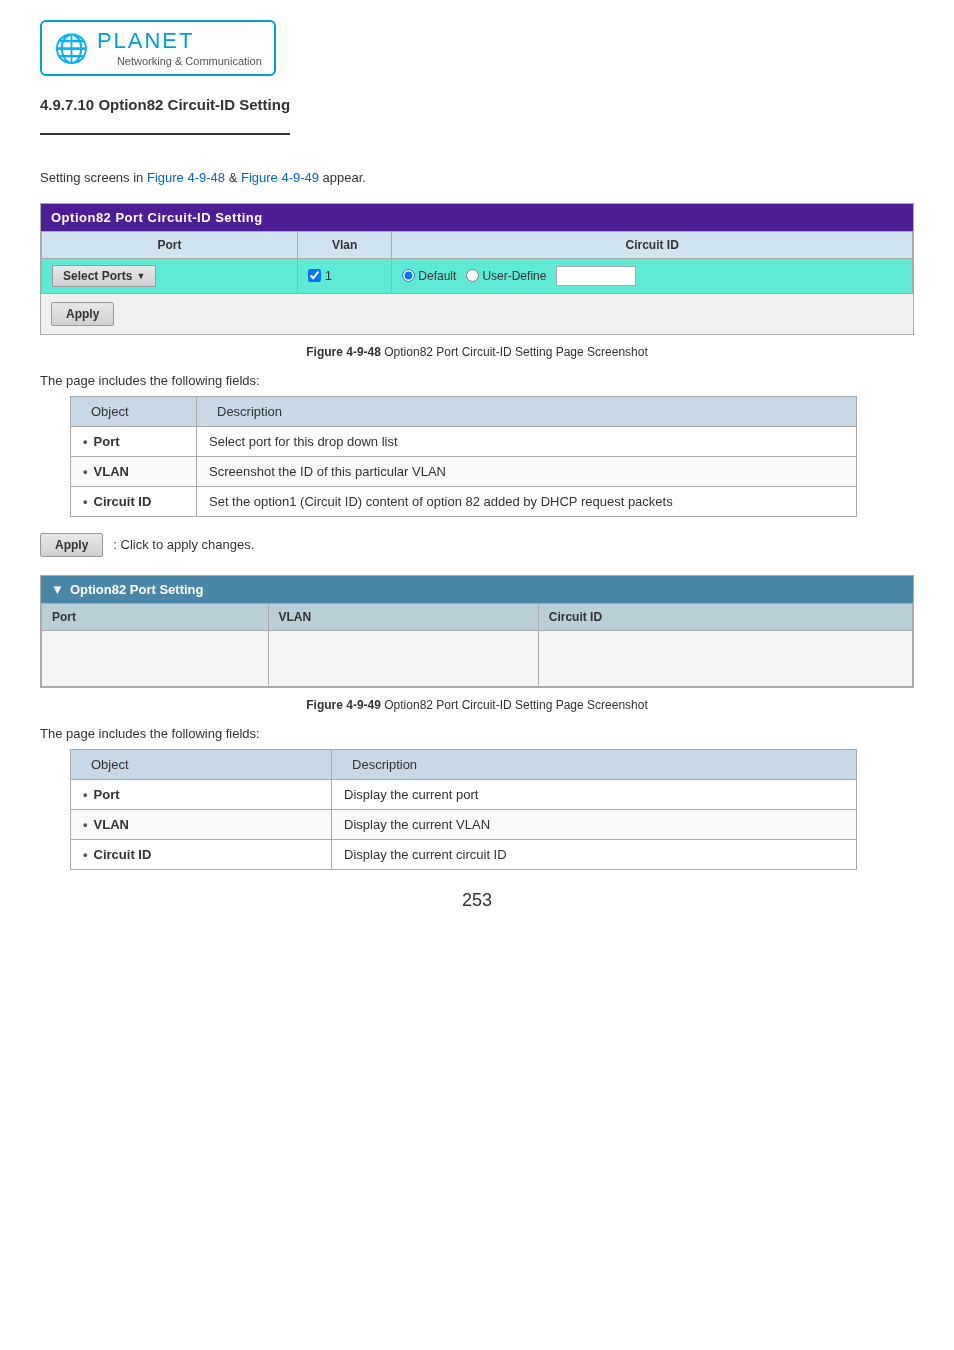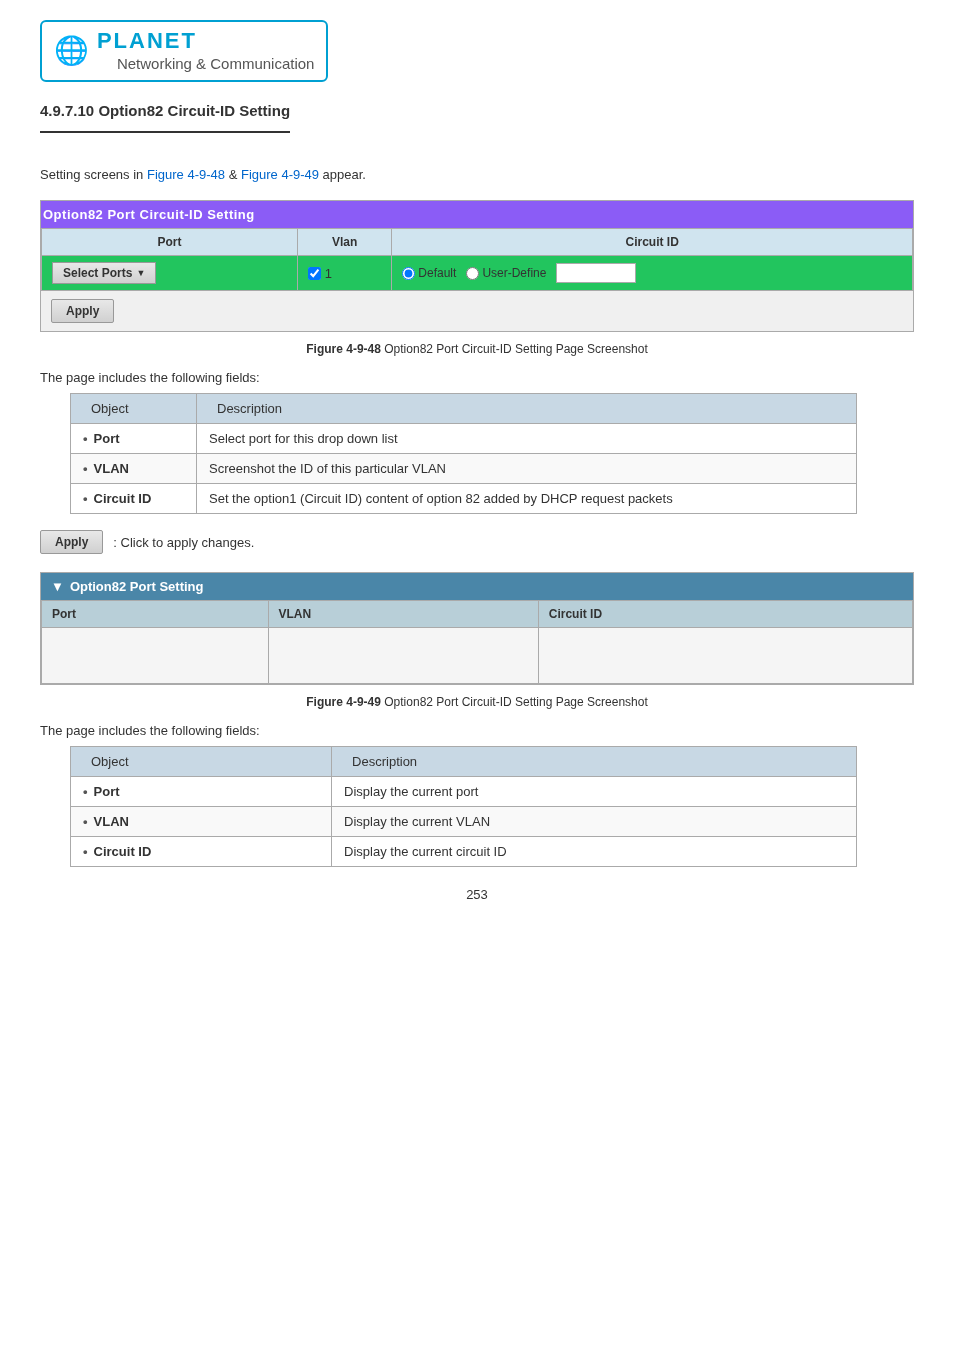--- a/index.html
+++ b/index.html
@@ -20,42 +20,42 @@
     .logo-box {
       border: 2px solid #00a0d2;
       border-radius: 6px;
       padding: 6px 12px;
       display: flex;
       align-items: center;
       gap: 8px;
     }
     .logo-planet-text {
       font-size: 22px;
-      font-weight: bold;
+      font-weight: normal;
       color: #00a0d2;
       letter-spacing: 2px;
     }
     .logo-sub {
-      font-size: 15px;
+      font-size: 11px;
       color: #555;
       line-height: 1.3;
       padding-left: 20px;
     }
     .logo-icon {
       font-size: 28px;
       color: #00a0d2;
     }
 
     h2 {
       font-size: 15px;
       font-weight: bold;
       color: #333;
       margin-bottom: 12px;
       border-bottom: 2px solid #333;
-      padding-bottom: 12px;
+      padding-bottom: 20px;
       display: inline-block;
     }
 
     .intro-text {
       font-size: 13px;
       color: #333;
       margin-bottom: 14px;
       line-height: 1.6;
     }
 
@@ -63,25 +63,25 @@
       color: #0066cc;
       text-decoration: none;
     }
 
     
     .setting-box {
       border: 1px solid #aaa;
       margin-bottom: 10px;
     }
     .setting-box-title {
-      background: #8b5cf6;
+      background: #4c1d95;
       color: #fff;
       font-size: 13px;
       font-weight: bold;
-      padding: 6px 2px;
+      padding: 6px 10px;
       letter-spacing: 0.5px;
     }
     .setting-box-title2 {
       background: #4a86a8;
       color: #fff;
       font-size: 13px;
       font-weight: bold;
       padding: 6px 10px;
       display: flex;
       align-items: center;
@@ -96,21 +96,21 @@
       color: #333;
       font-weight: bold;
       font-size: 12px;
       padding: 6px 10px;
       border: 1px solid #aaa;
       text-align: center;
     }
     .setting-table td {
       padding: 6px 10px;
       border: 1px solid #aaa;
-      background: #22c55e;
+      background: #5eead4;
     }
     .apply-row {
       padding: 8px 10px;
       background: #f0f0f0;
     }
     .apply-btn {
       background: linear-gradient(to bottom, #e8e8e8, #d0d0d0);
       border: 1px solid #999;
       padding: 4px 14px;
       font-size: 12px;
@@ -251,21 +251,21 @@
       text-align: left;
     }
     .setting-table2 td {
       padding: 20px 10px;
       border: 1px solid #aaa;
       background: #f5f5f5;
     }
 
     .page-number {
       text-align: center;
-      font-size: 13px;
+      font-size: 18px;
       color: #333;
       margin-top: 20px;
     }
   </style>
 </head>
 <body>
 
 
 
 

